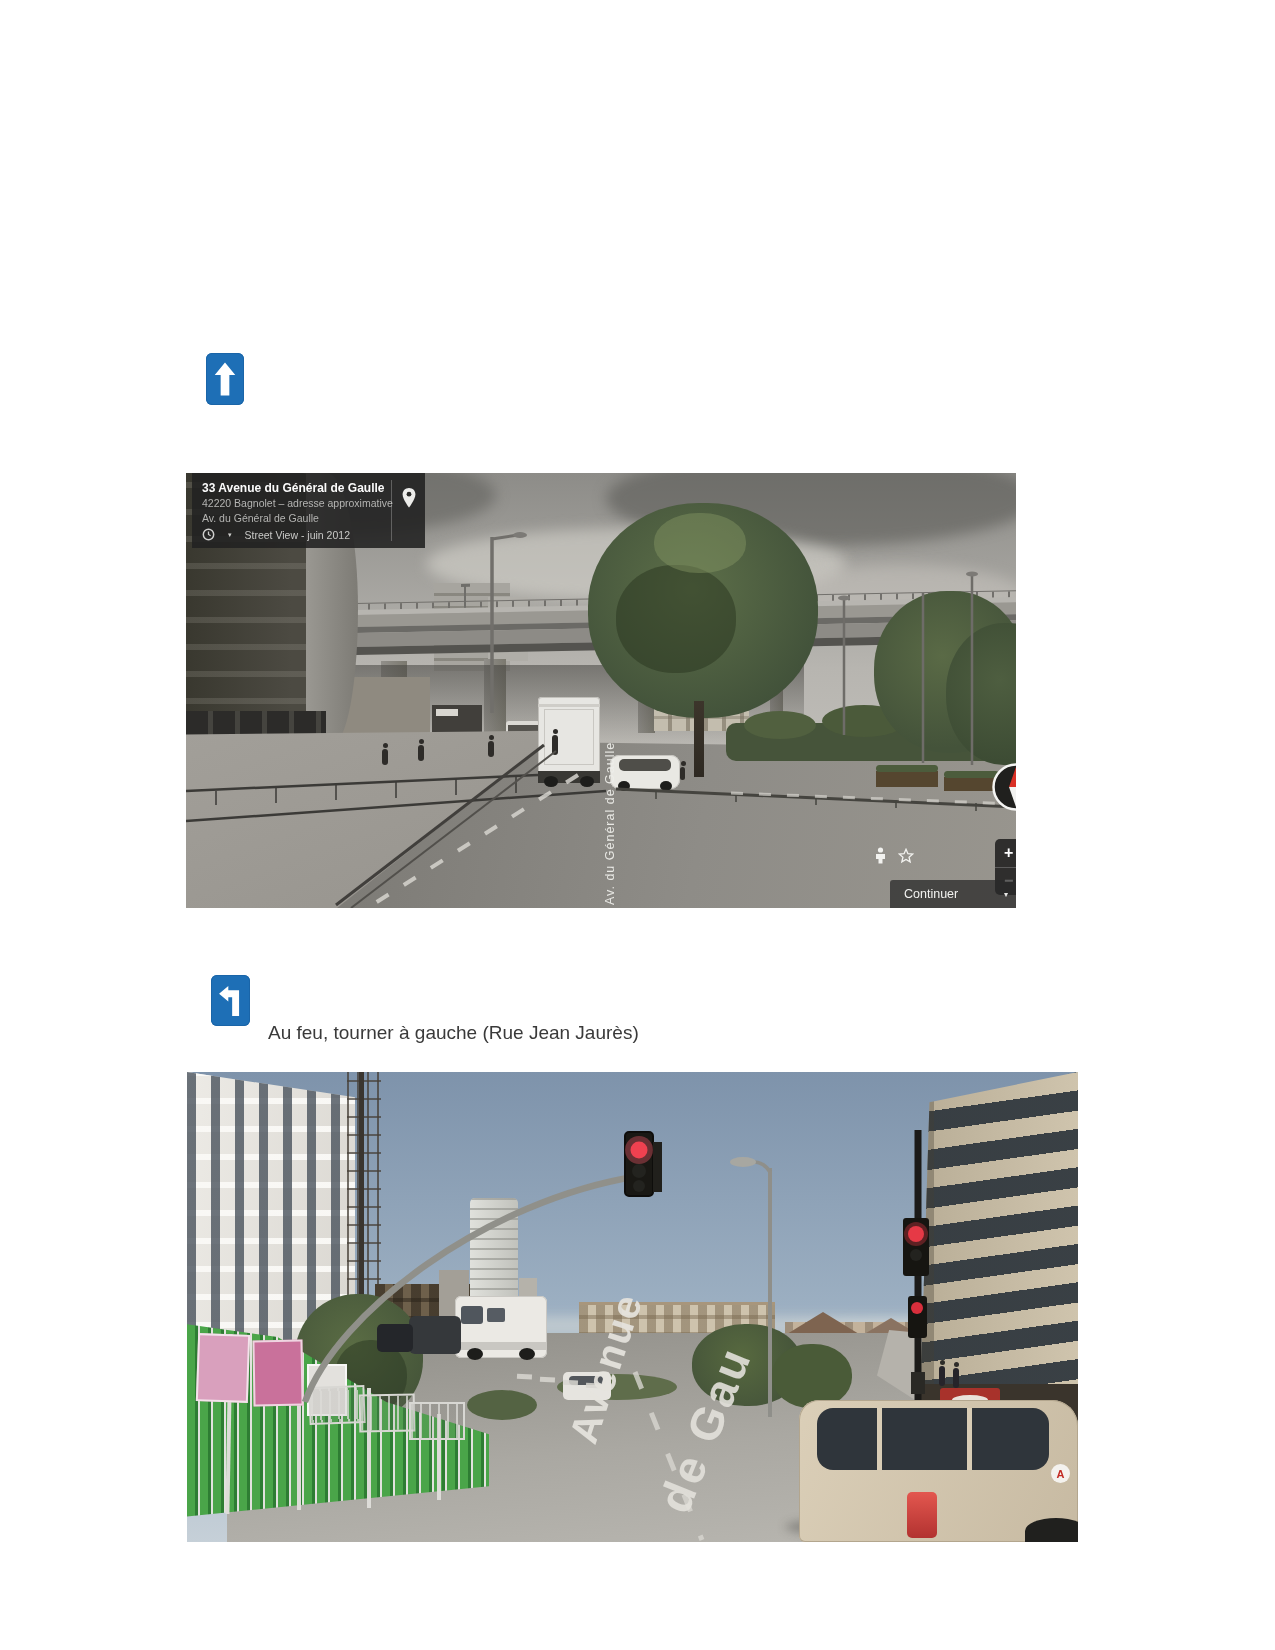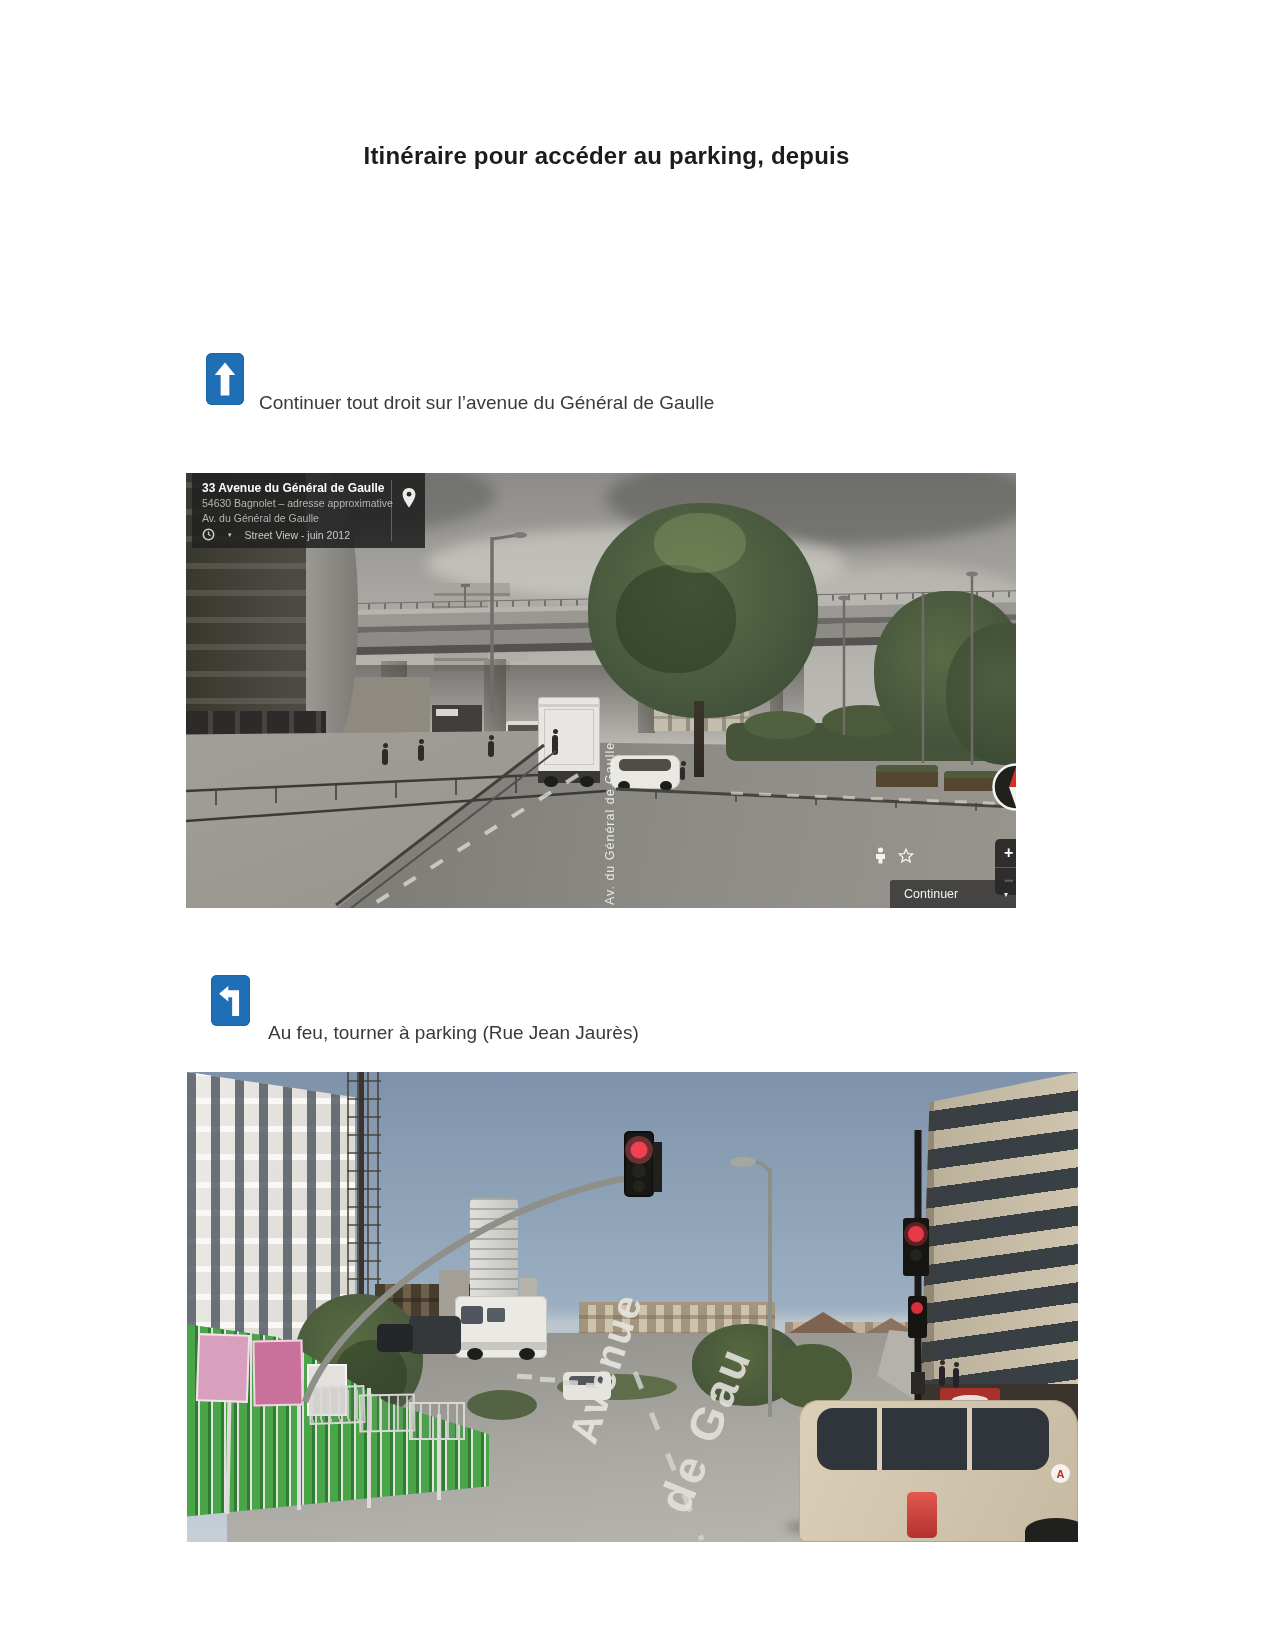--- a/index.html
+++ b/index.html
@@ -197,30 +197,28 @@
   .car-shadow { left:598px; top:442px; width:300px; height:26px; background:rgba(40,40,38,.32); border-radius:50%; filter:blur(5px); z-index:19; }
   .sticker { position:absolute; left:252px; top:64px; width:19px; height:19px; background:#f4f2ee; border-radius:50%;
       display:flex; align-items:center; justify-content:center; font-size:11px; font-weight:bold; color:#c22a22; }
 </style>
 </head>
 <body>
 
 <div class="page">
 
   <div class="title">
-    <div>Itinéraire pour accéder au parking, depuis</div>
   </div>
 
 
   <div class="sign sign1">
     <svg width="30" height="44" viewBox="0 0 38 52">
       <polygon points="19,5 32,21 24.5,21 24.5,47 13.5,47 13.5,21 6,21" fill="#ffffff"></polygon>
     </svg>
   </div>
-  <span class="step-text stext1">Continuer tout droit sur l’avenue du Général de Gaulle</span>
 
   <div class="photo photo1">
     <div class="abs s1-sky"></div>
     <div class="abs cloud" style="left:-20px;top:-18px;width:330px;height:80px;background:rgba(88,87,83,.5);"></div>
     <div class="abs cloud" style="left:420px;top:-22px;width:430px;height:95px;background:rgba(80,79,75,.5);"></div>
     <div class="abs cloud" style="left:240px;top:55px;width:420px;height:72px;background:rgba(219,216,210,.55);"></div>
     <div class="abs cloud" style="left:590px;top:92px;width:250px;height:62px;background:rgba(203,200,194,.5);"></div>
 
     <div class="abs s1-bldg-far"></div>
     <div class="abs s1-bldg-far2"></div>
@@ -320,21 +318,21 @@
         <line x1="786" y1="102" x2="786" y2="292"></line>
       </g>
       <ellipse cx="658" cy="125" rx="6" ry="2.5" fill="#7c7a76"></ellipse>
       <ellipse cx="786" cy="101" rx="6" ry="2.5" fill="#7c7a76"></ellipse>
       <text transform="translate(428,432) rotate(-90)" fill="#eeeeea" font-size="12.5" font-family="Liberation Sans, sans-serif" letter-spacing="1" opacity=".95">Av. du Général de Gaulle</text>
     </svg>
 
     <div class="infobox">
       <div class="addr">
         <div class="addr-title">33 Avenue du Général de Gaulle</div>
-        <div class="addr-sub">54630 Bagnolet – adresse approximative</div>
+        <div class="addr-sub">42220 Bagnolet – adresse approximative</div>
         <div class="addr-sub">Av. du Général de Gaulle</div>
       </div>
       <div class="tl-row">
         <svg width="13" height="13" viewBox="0 0 14 14">
           <circle cx="7" cy="7" r="5.6" fill="none" stroke="#cfcfcd" stroke-width="1.6"></circle>
           <path d="M7 3.8 V7 l2.3 1.4" stroke="#cfcfcd" stroke-width="1.4" fill="none"></path>
         </svg>
         <span class="caret">▾</span>
         <span>Street View - juin 2012</span>
       </div>
@@ -371,21 +369,21 @@
       <span>Continuer</span>
       <span class="chev">▾</span>
     </div>
   </div>
 
   <div class="sign sign2">
     <svg width="30" height="40" viewBox="0 0 39 51">
       <polygon points="16,6 16,11.5 30,11.5 30,45 21,45 21,20.5 16,20.5 16,26 4,16" fill="#ffffff"></polygon>
     </svg>
   </div>
-  <span class="step-text stext2">Au feu, tourner à parking (Rue Jean Jaurès)</span>
+  <span class="step-text stext2">Au feu, tourner à gauche (Rue Jean Jaurès)</span>
 
   <div class="photo photo2">
     <div class="abs s2-sky"></div>
     <div class="abs cloud" style="left:470px;top:296px;width:270px;height:26px;background:rgba(233,240,246,.55);"></div>
     <div class="abs cloud" style="left:600px;top:252px;width:210px;height:20px;background:rgba(233,240,246,.4);"></div>
     <div class="abs cloud" style="left:690px;top:326px;width:190px;height:24px;background:rgba(233,240,246,.5);"></div>
     <div class="abs s2-haze"></div>
 
     <div class="abs s2-bldgW"></div>
     <div class="abs s2-scaffold"></div>

